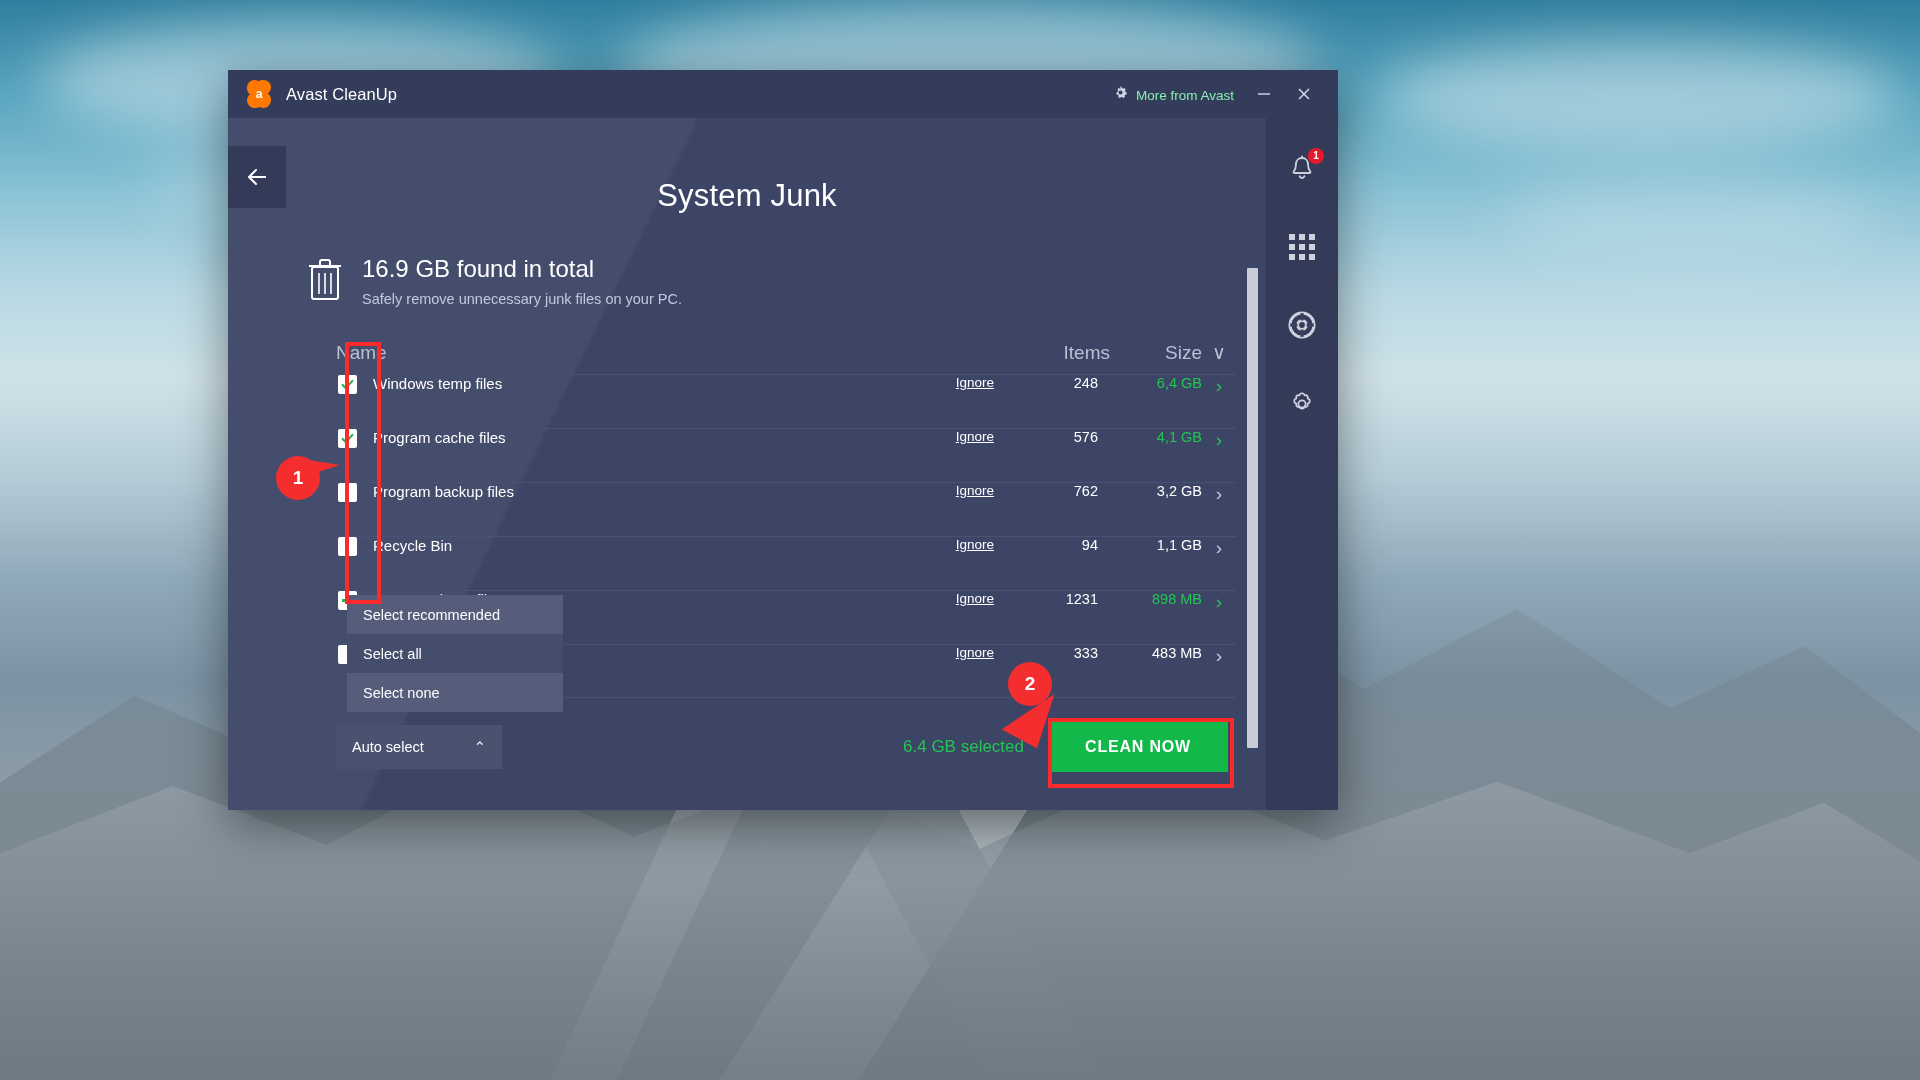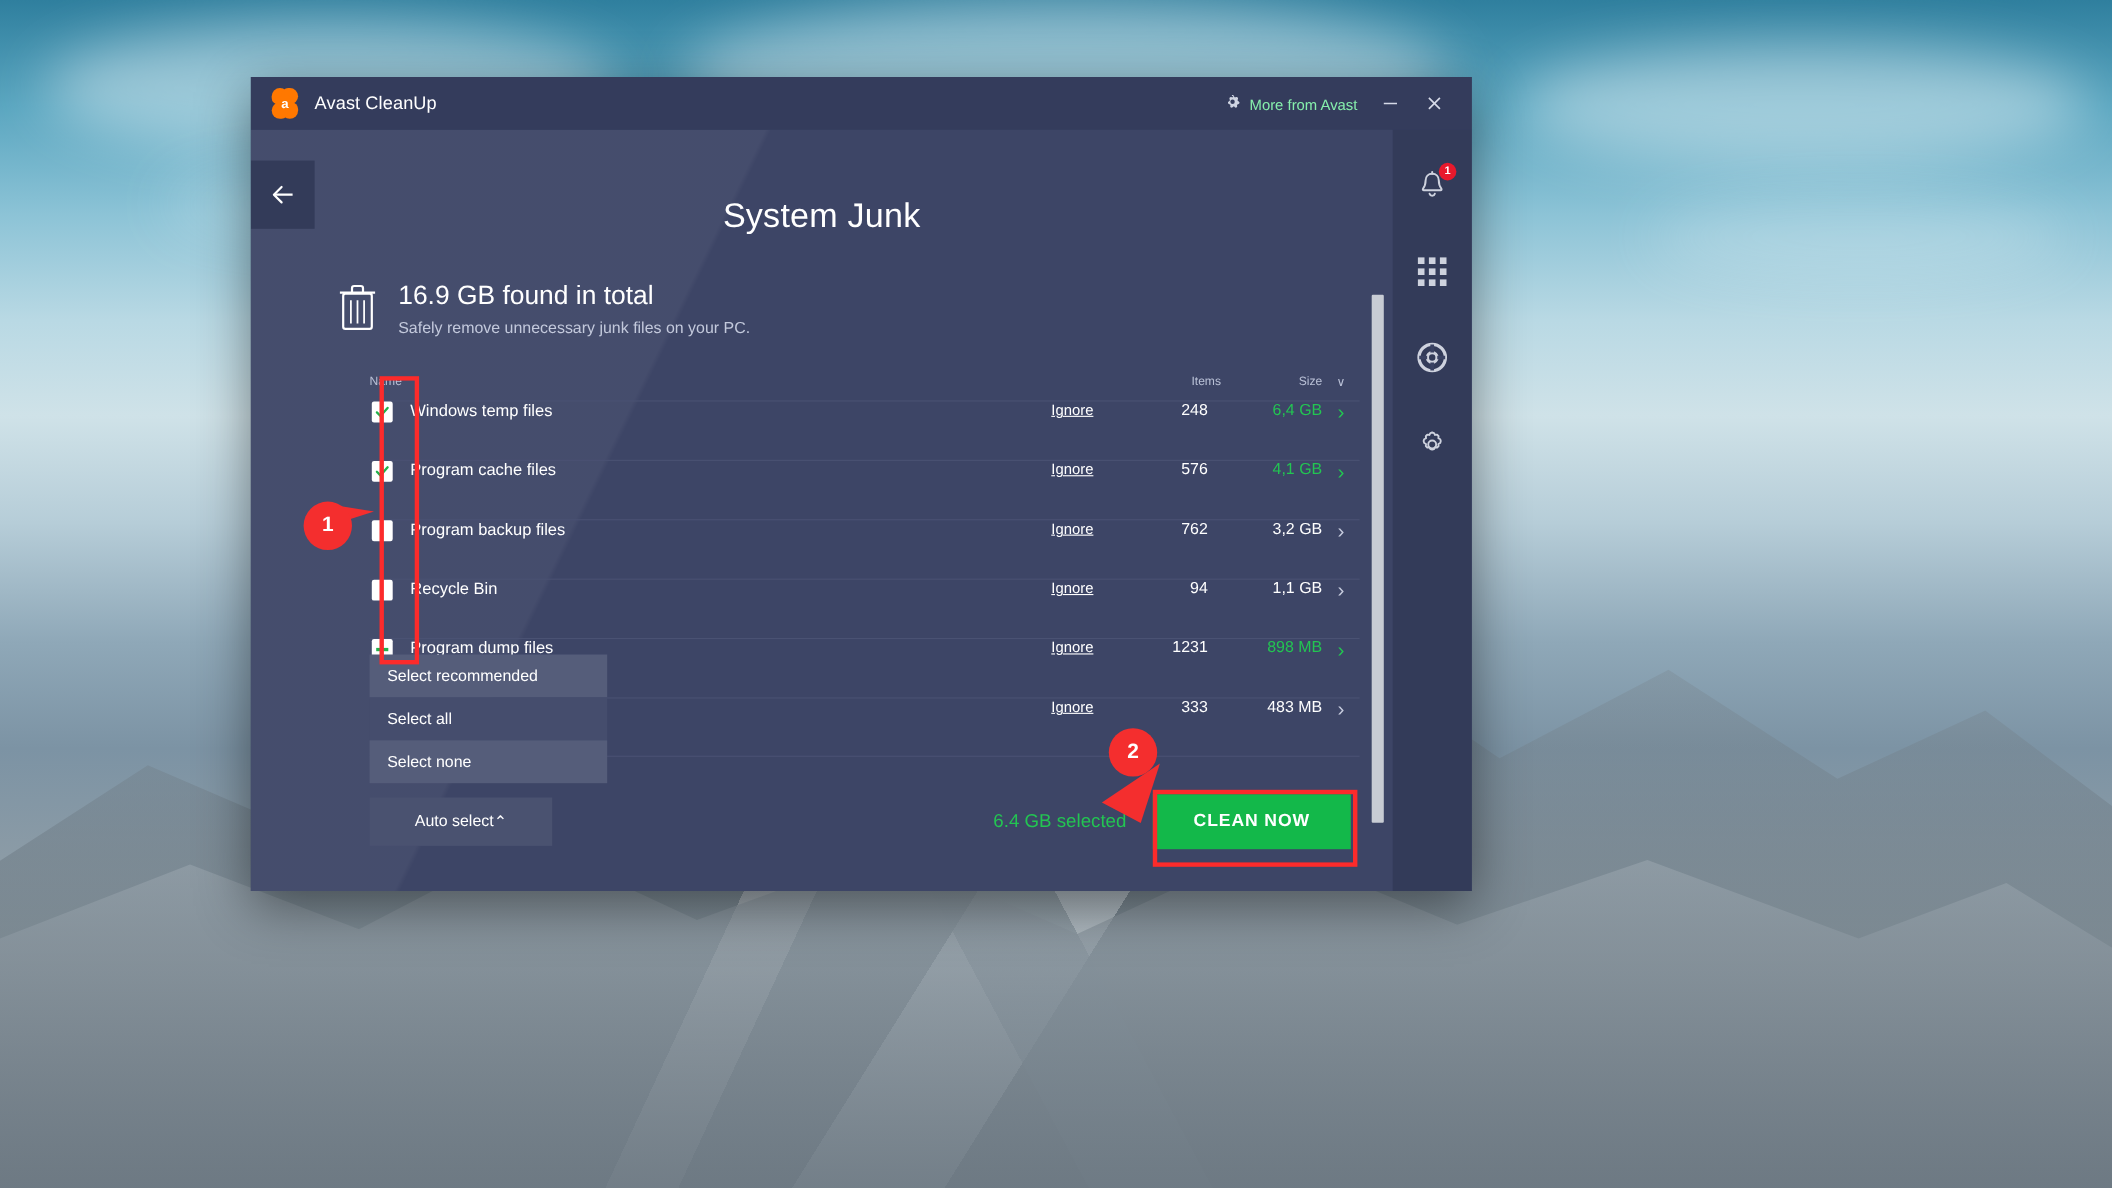--- a/index.html
+++ b/index.html
@@ -219,23 +219,23 @@
 
   
   #junk-table {
     margin: 34px 0 0 108px;
     width: 900px;
     position: relative;
     z-index: 2;
   }
   .table-head {
     display: flex;
-    align-items: flex-start;
+    align-items: flex-end;
     color: #b9c0d6;
-    font-size: 11px;
+    font-size: 19px;
     padding-bottom: 10px;
   }
   .th-name  { flex: 1 1 auto; }
   .th-items { width: 96px; text-align: right; }
   .th-size  { width: 92px; text-align: right; }
   .th-sort  { width: 34px; text-align: center; color: #b9c0d6; }
 
   .junk-row {
     display: flex;
     height: 54px;
@@ -309,21 +309,21 @@
     z-index: 4;
   }
   #auto-select {
     background: #4a5270;
     color: #ffffff;
     font-size: 14.5px;
     height: 44px;
     width: 166px;
     display: flex;
     align-items: center;
-    justify-content: center;
+    justify-content: space-between;
     padding: 0 16px;
     cursor: pointer;
   }
   #selected-text {
     margin-left: auto;
     color: #23c552;
     font-size: 17px;
     margin-right: 24px;
   }
   #clean-now {
@@ -335,21 +335,21 @@
     width: 180px;
     height: 50px;
     border: none;
     cursor: pointer;
     font-family: "Liberation Sans", sans-serif;
   }
 
   
   #auto-select-menu {
     position: absolute;
-    left: 108px;
+    left: 119px;
     bottom: 98px;
     width: 216px;
     z-index: 6;
   }
   .menu-item {
     height: 39px;
     display: flex;
     align-items: center;
     padding-left: 16px;
     color: #ffffff;

